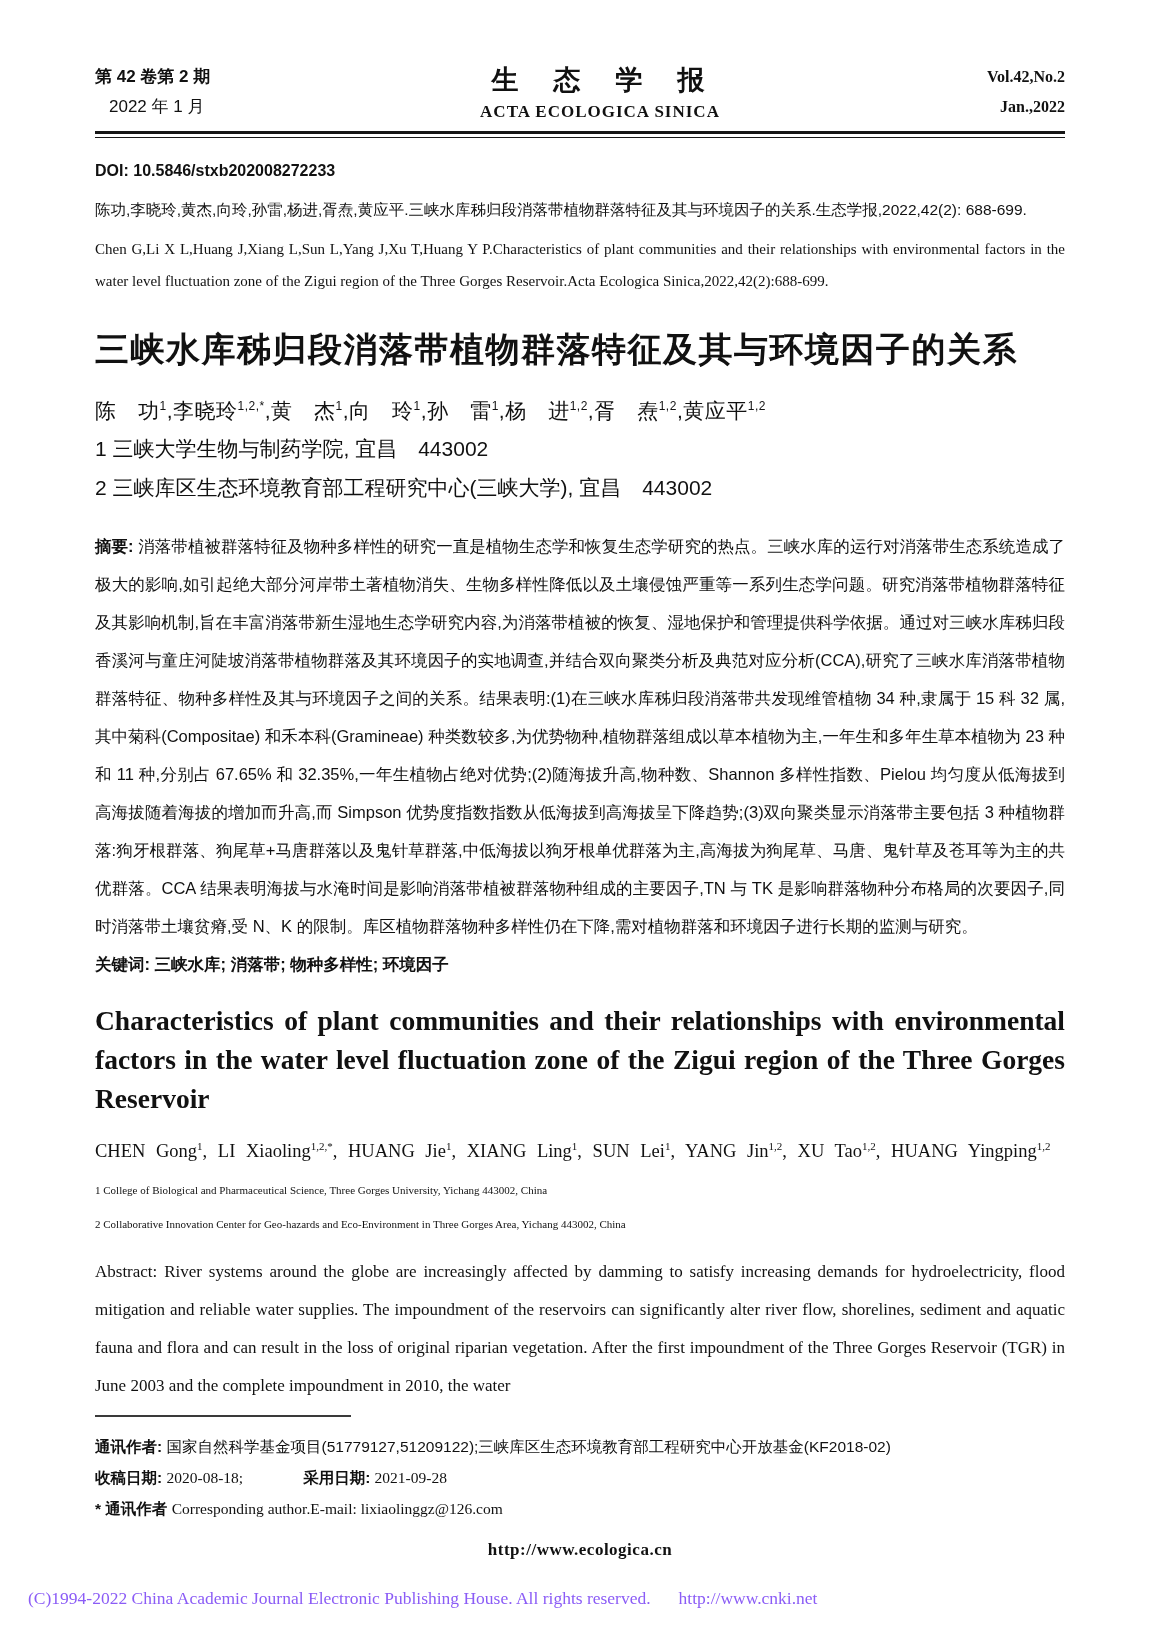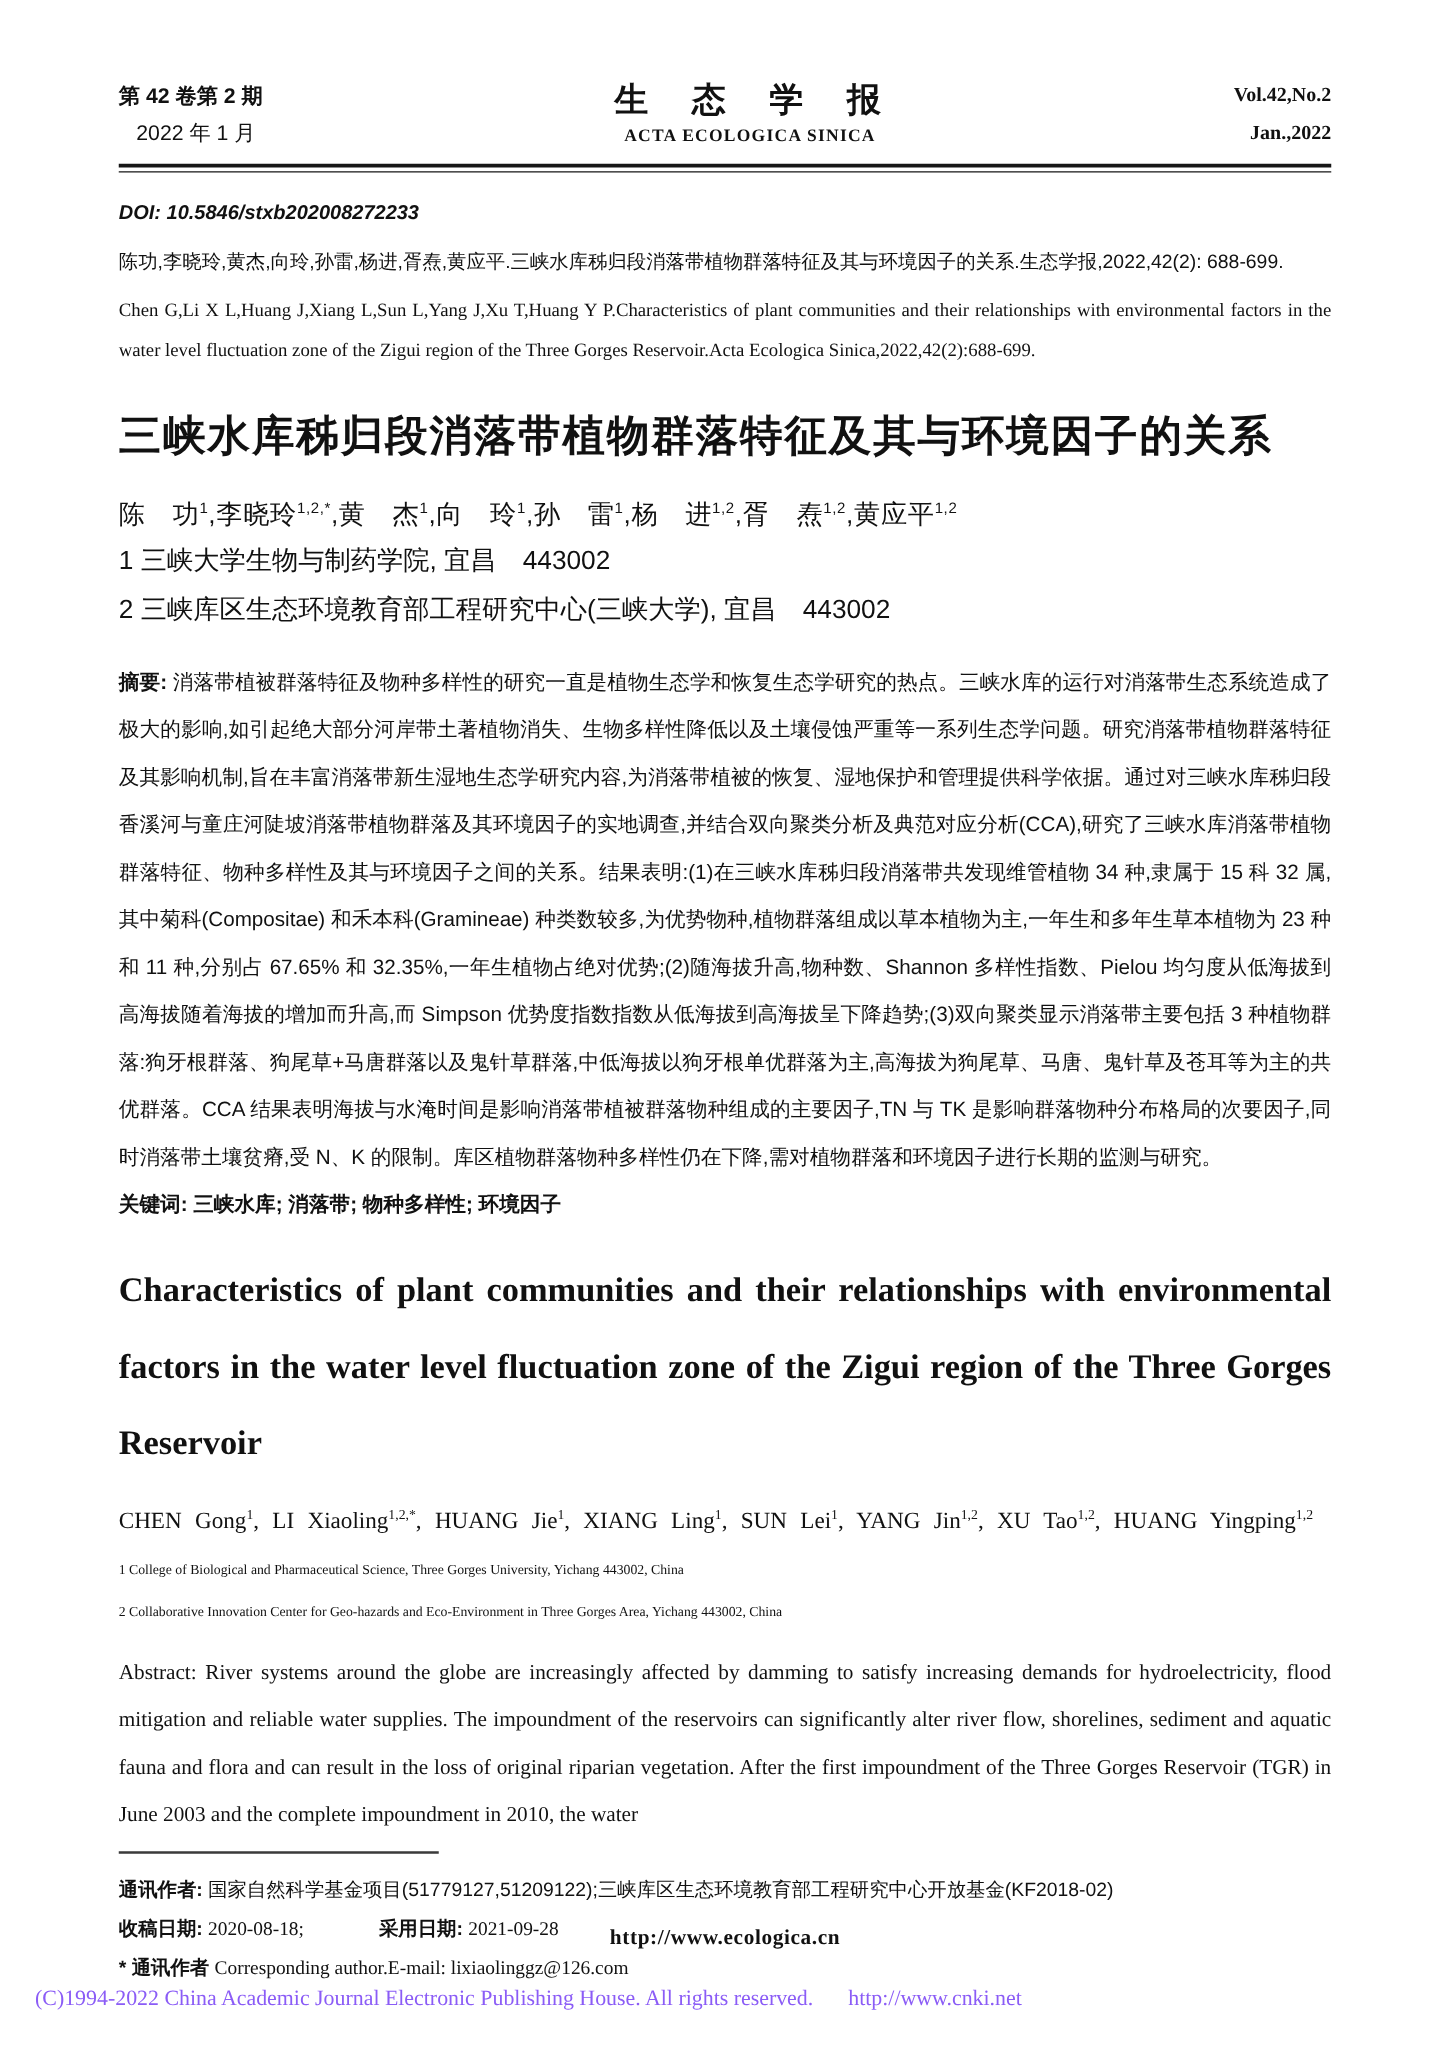--- a/index.html
+++ b/index.html
@@ -8,27 +8,27 @@
   .sheet{padding:62px 95px 0 95px;}
 
   
   .jheader{display:flex;align-items:flex-start;}
   .jh-left{width:190px;font-family:"Liberation Sans","DejaVu Sans",sans-serif;
            font-size:17px;font-weight:600;line-height:30px;}
   .jh-left .l2{padding-left:14px;font-weight:500;}
   .jh-center{flex:1;text-align:center;}
   .jh-center .jcn{font-size:27px;font-weight:700;letter-spacing:4px;
                   font-family:"Liberation Sans","DejaVu Sans",sans-serif;}
-  .jh-center .jen{font-size:14px;letter-spacing:1px;margin-top:4px;font-weight:600;}
+  .jh-center .jen{font-size:17px;letter-spacing:1px;margin-top:4px;font-weight:600;}
   .jh-right{width:150px;text-align:right;font-size:16px;line-height:30px;font-weight:600;}
   .double-rule{margin-top:9px;height:3px;border-top:3px solid #161616;border-bottom:1.5px solid #161616;}
 
   
   .doi{margin:24px 0 0;font-size:16px;font-weight:700;
-       font-family:"Liberation Sans","DejaVu Sans",sans-serif;font-style:italic;}
+       font-family:"Liberation Sans","DejaVu Sans",sans-serif;}
   .cite-cn{margin:12px 0 0;font-size:15.5px;line-height:35px;text-align:justify;
            font-family:"Liberation Sans","DejaVu Sans",sans-serif;font-weight:500;}
   .cite-en{margin:6px 0 0;font-size:15px;line-height:32px;text-align:justify;}
 
   
   .title-cn{margin:24px 0 0;font-size:34px;line-height:56px;font-weight:700;letter-spacing:1.5px;
             font-family:"Liberation Sans","DejaVu Sans",sans-serif;}
   .authors-cn{margin:20px 0 0;font-size:21px;letter-spacing:.5px;
               font-family:"Liberation Sans","DejaVu Sans",sans-serif;font-weight:500;}
   .authors-cn sup{font-size:12px;}
@@ -36,21 +36,21 @@
             font-family:"Liberation Sans","DejaVu Sans",sans-serif;}
 
   
   .abstract-cn{margin:24px 0 0;font-size:16.5px;line-height:38px;text-align:justify;
                font-family:"Liberation Sans","DejaVu Sans",sans-serif;font-weight:500;}
   .abstract-cn .lbl{font-weight:700;}
   .keywords{margin:0;font-size:16.5px;line-height:38px;font-weight:700;
             font-family:"Liberation Sans","DejaVu Sans",sans-serif;}
 
   
-  .title-en{margin:18px 0 0;font-size:27.5px;line-height:61px;font-weight:700;text-align:justify;}
+  .title-en{margin:18px 0 0;font-size:27.5px;line-height:39px;font-weight:700;text-align:justify;}
   .authors-en{margin:8px 0 0;font-size:18.5px;line-height:40px;text-align:justify;word-spacing:6px;}
   .authors-en sup{font-size:11px;}
   .affil-en{margin:4px 0 0;font-size:11px;line-height:30px;}
   .abstract-en{margin:14px 0 0;font-size:17px;line-height:38px;text-align:justify;}
   .abstract-en .lbl{font-weight:400;font-style:normal;}
 
   
   .footnote-rule{margin-top:10px;width:256px;border-top:2px solid #3a3a3a;}
   .fn{margin:0;font-size:15.5px;line-height:31px;
       font-family:"Liberation Sans","DejaVu Sans",sans-serif;}

